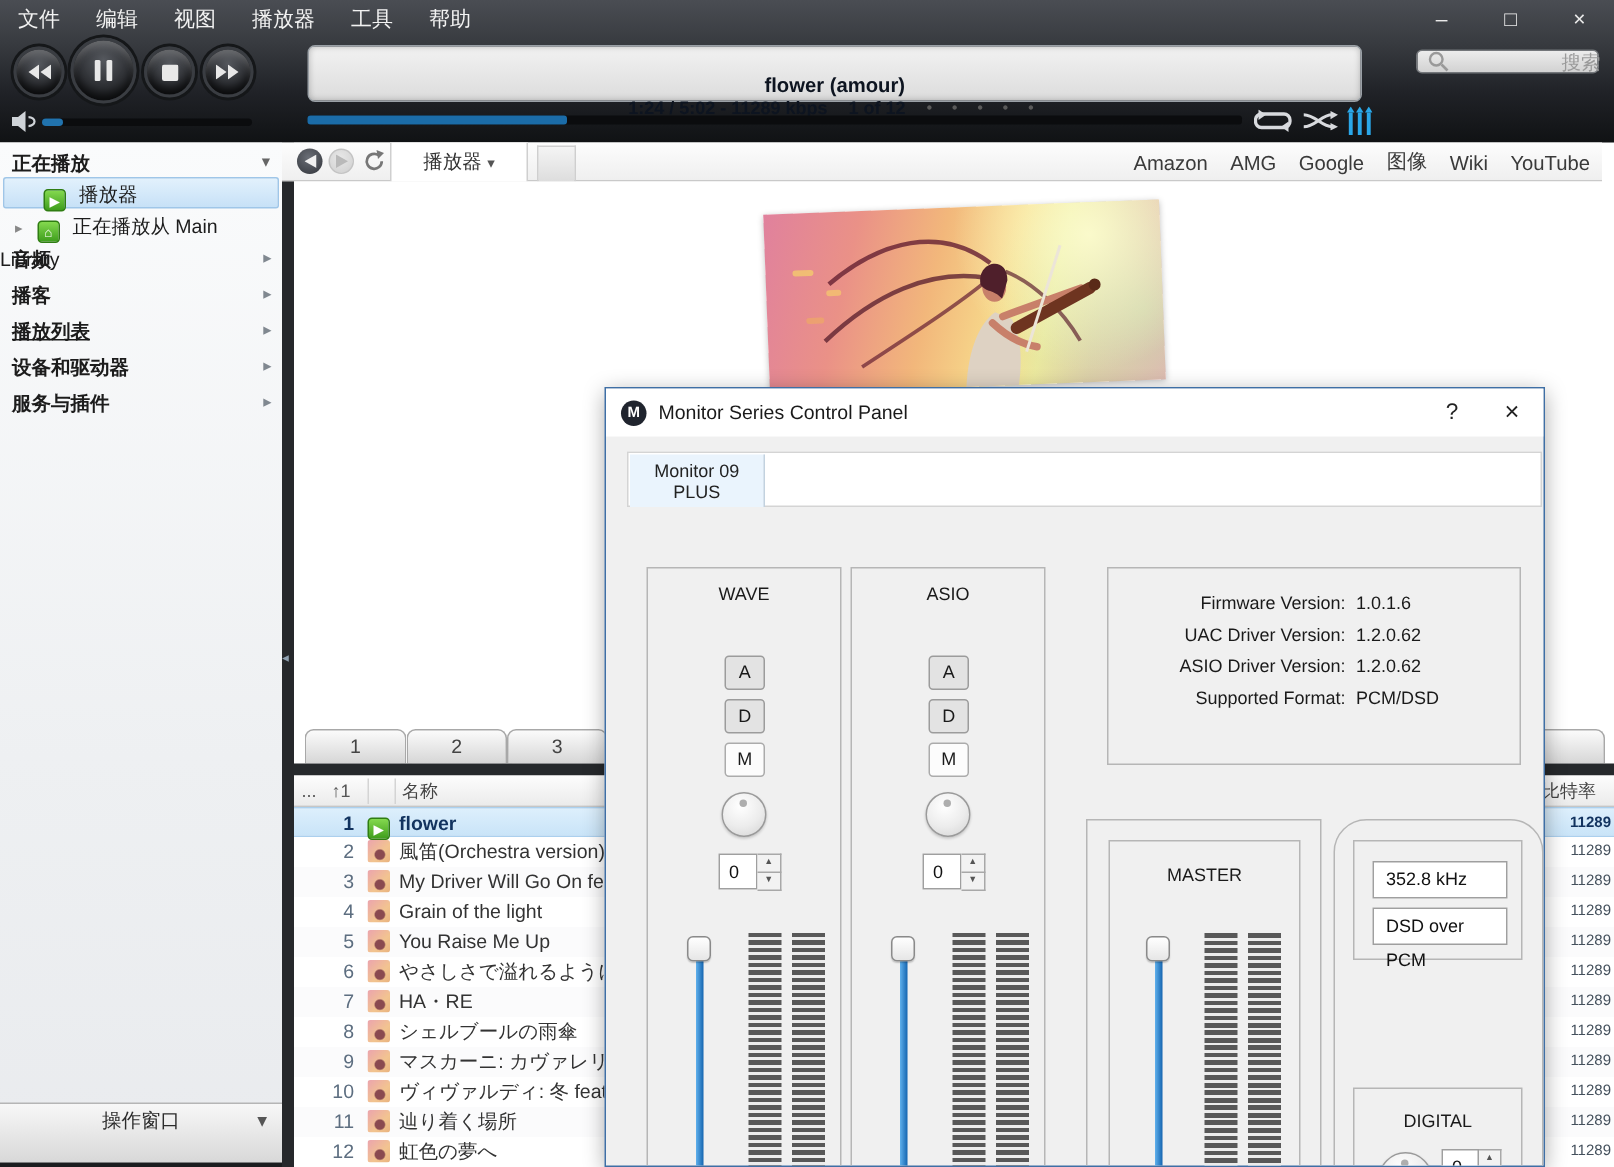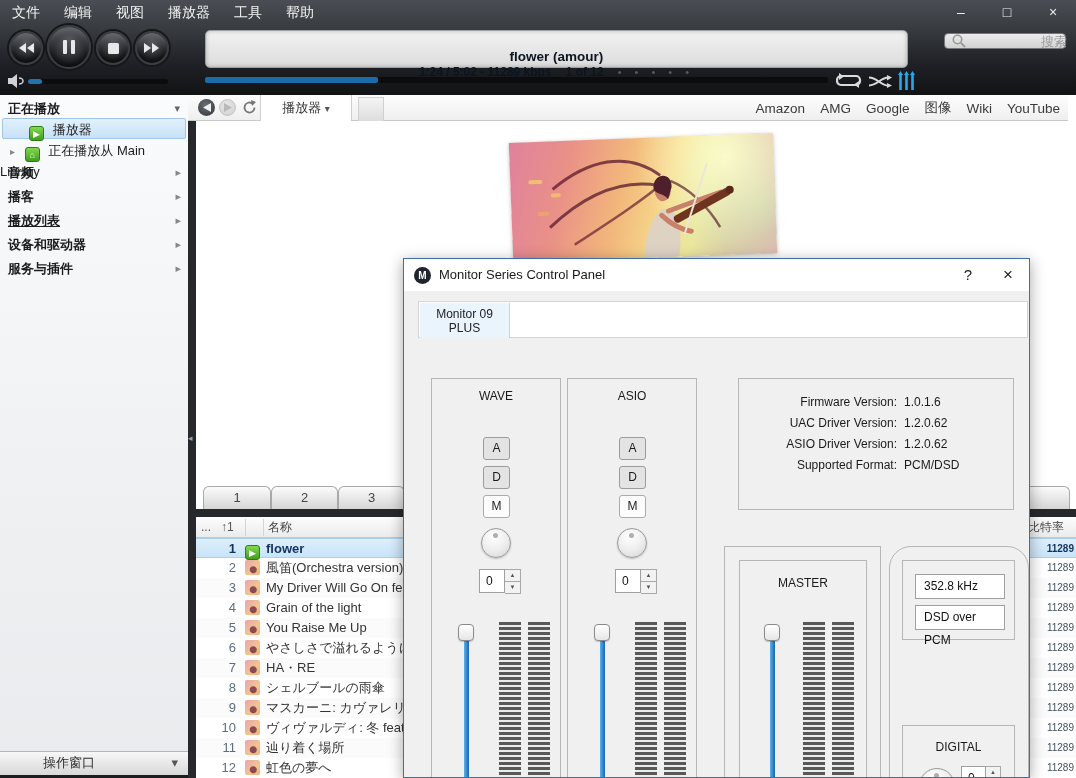--- a/index.html
+++ b/index.html
@@ -62,23 +62,23 @@
     background:linear-gradient(180deg,#e2f1fc,#c7e1f7);
     border:1px solid #9fc6e8; border-radius:2px;
   }
   .sb-row { position:absolute; left:0; width:100%; height:20px; line-height:20px; }
   .gicon { display:inline-block; width:15px; height:15px; border-radius:3px; vertical-align:-3px;
     background:linear-gradient(180deg,#84d94f,#3f9e1d); border:1px solid #2f7d12;
     color:#fff; text-align:center; line-height:14px; font-size:9px; }
   .cat { position:absolute; left:0; width:100%; height:19px; line-height:19px; font-weight:bold; padding-left:8px; }
   .cat .arr { position:absolute; right:7px; color:#808890; font-size:11px; }
   .action-bar {
-    position:absolute; left:0; bottom:3px; width:188px; height:24px;
+    position:absolute; left:0; bottom:3px; width:188px; height:40px;
     background:linear-gradient(180deg,#f7f7f7,#d8d8d8);
-    border-top:1px solid #b5b5b5; line-height:22px; font-size:13px; color:#2b2b2b;padding-left:43px;
+    border-top:1px solid #b5b5b5; text-align:center; line-height:22px; font-size:13px; color:#2b2b2b;
   }
   .action-bar .arr { position:absolute; right:10px; color:#555; }
   .sb-bottom-strip { position:absolute; left:0; bottom:0; width:188px; height:3px; background:#1b1d1f; }
   .splitter { position:absolute; left:188px; top:95px; width:8px; height:683px; background:#26282b; }
   .splitter .grip { position:absolute; top:338px; left:0px; color:#8fa0b0; font-size:9px; }
   
   .navbar {
     position:absolute; left:188px; top:95px; width:880px; height:26px;
     background:linear-gradient(180deg,#fdfdfd,#efefef);
     border-bottom:1px solid #c9c9c9;

